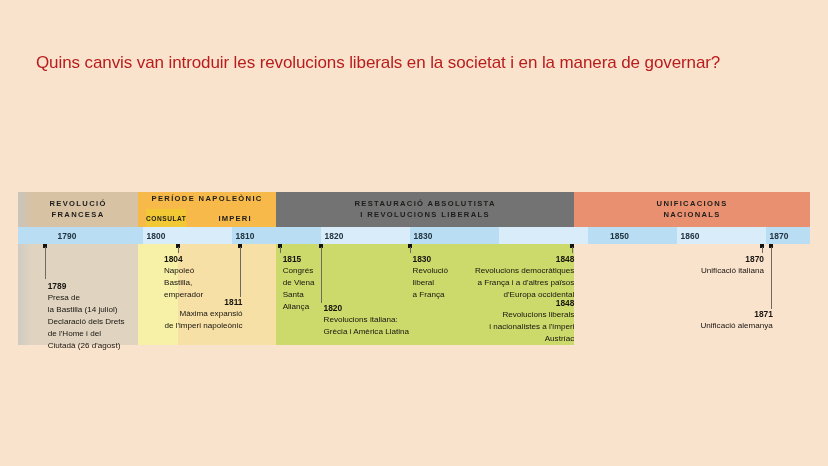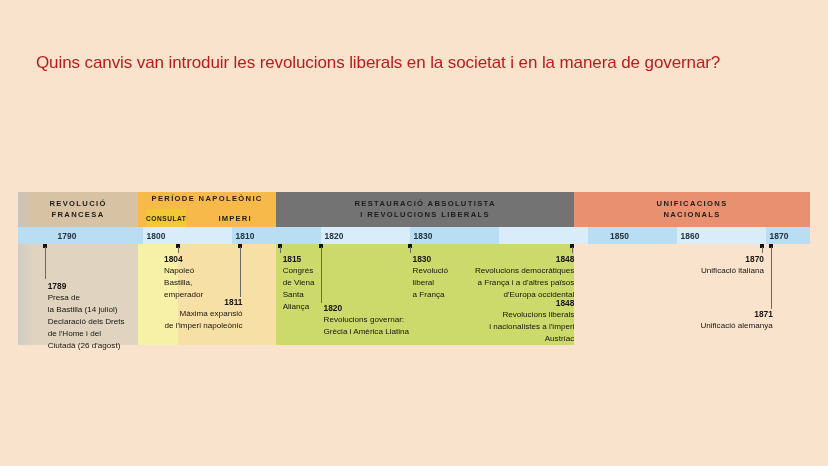--- a/index.html
+++ b/index.html
@@ -189,21 +189,21 @@
         <span class="yr">1815</span>
         <div>Congrés</div>
         <div>de Viena</div>
         <div>Santa</div>
         <div>Aliança</div>
       </div>
       <div class="marker" style="left: 300.562px;"></div>
       <div class="leader" style="left: 302.562px; height: 56px;"></div>
       <div class="event" style="top: 58px; left: 305.562px;">
         <span class="yr">1820</span>
-        <div>Revolucions governar:</div>
+        <div>Revolucions italiana:</div>
         <div>Grècia i Amèrica Llatina</div>
       </div>
       <div class="marker" style="left: 389.551px;"></div>
       <div class="leader" style="left: 391.551px; height: 6px;"></div>
       <div class="event" style="top: 9px; left: 394.551px;">
         <span class="yr">1830</span>
         <div>Revolució</div>
         <div>liberal</div>
         <div>a França</div>
       </div>

